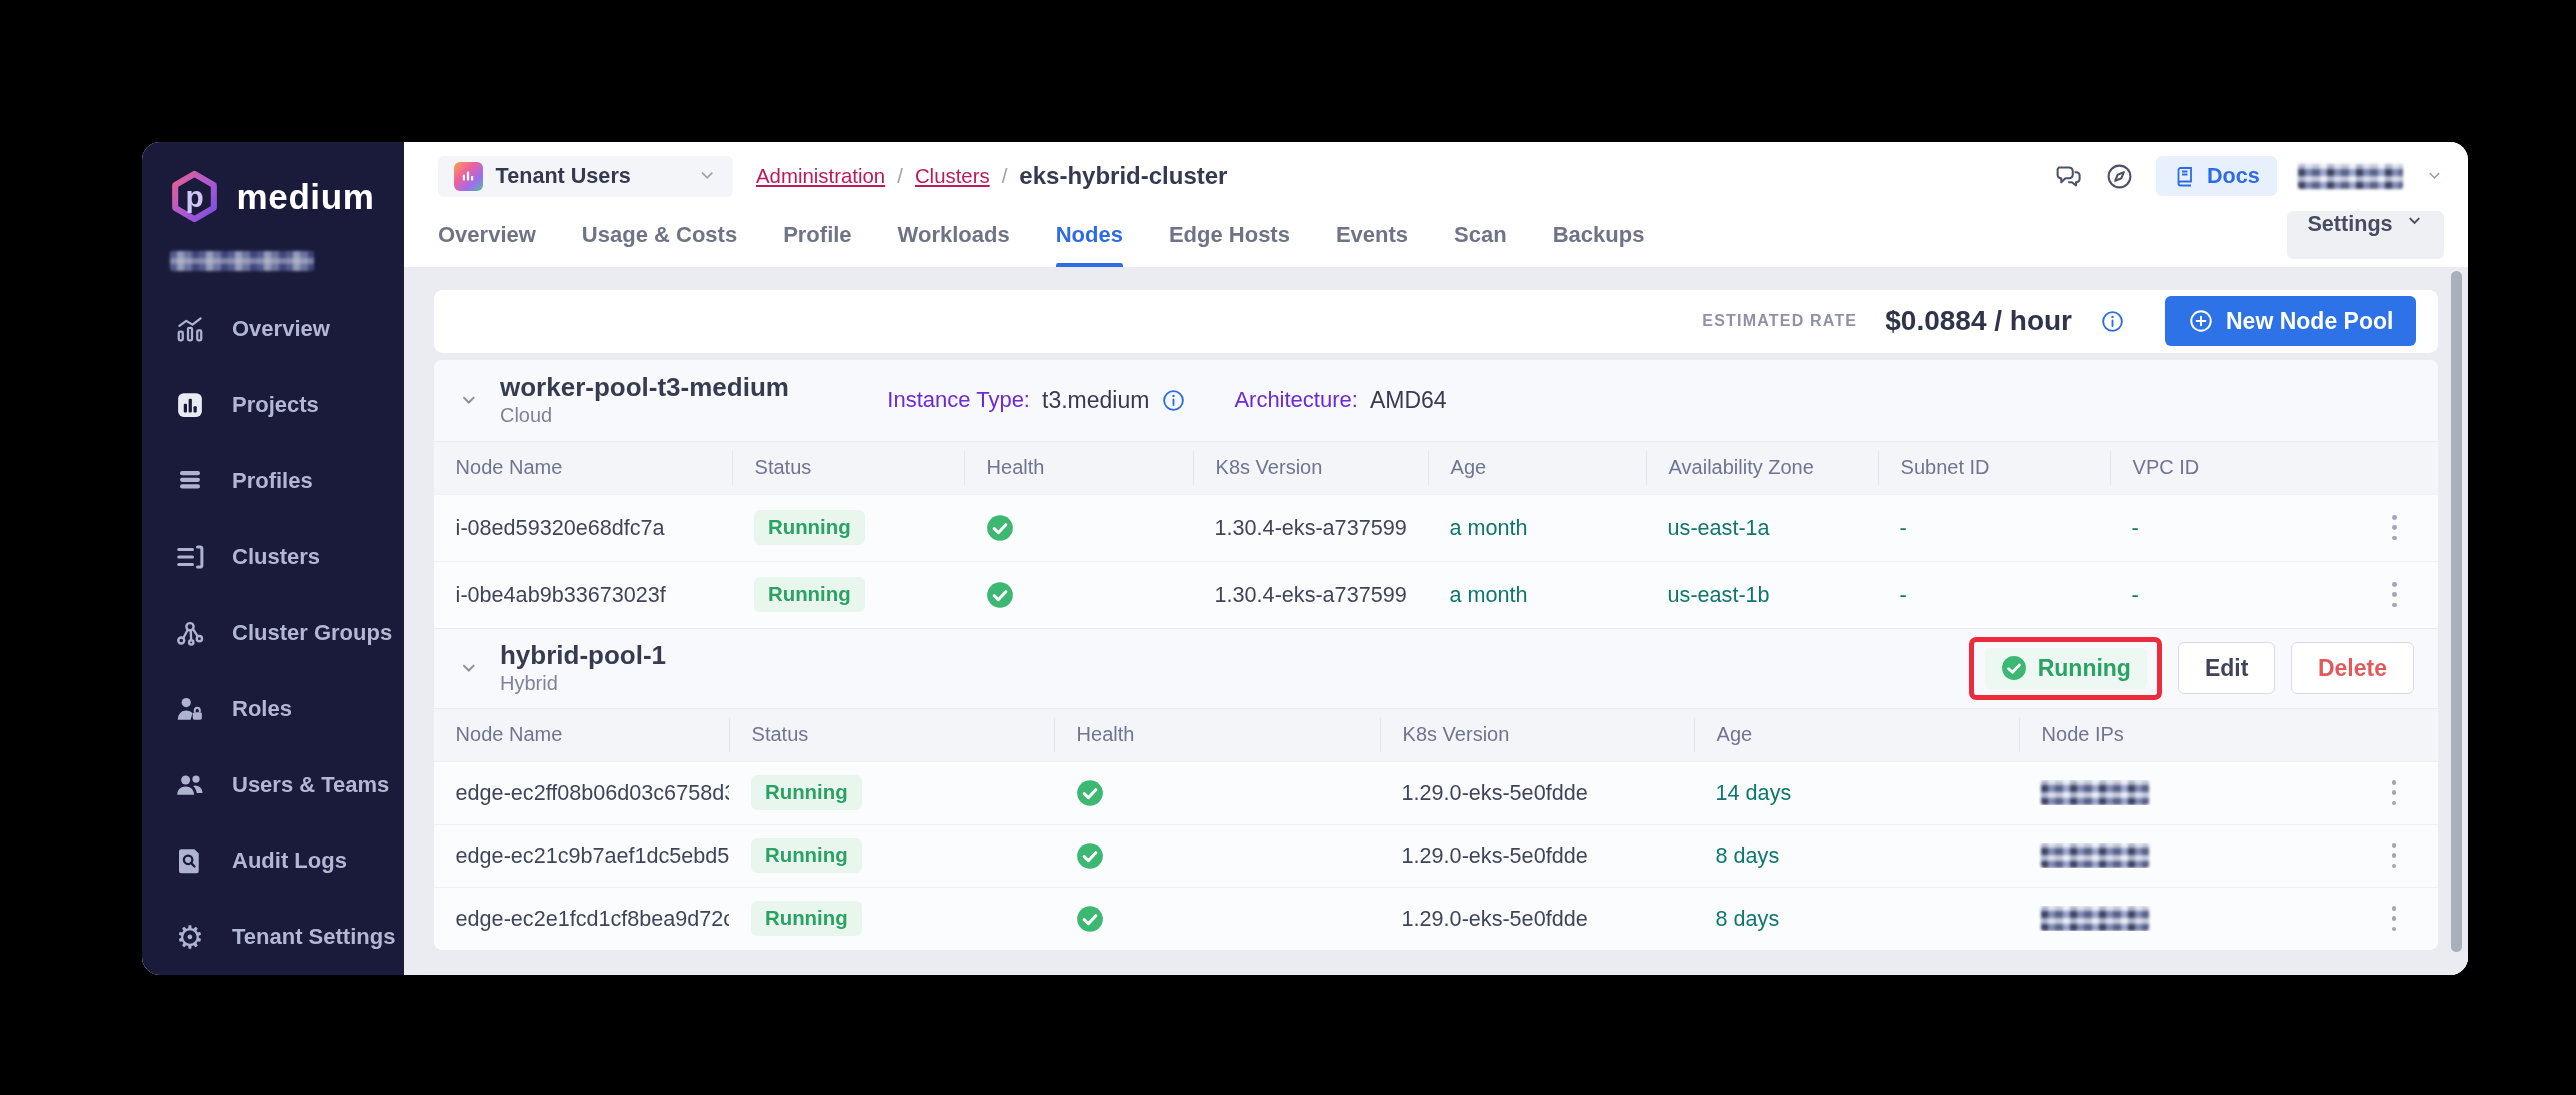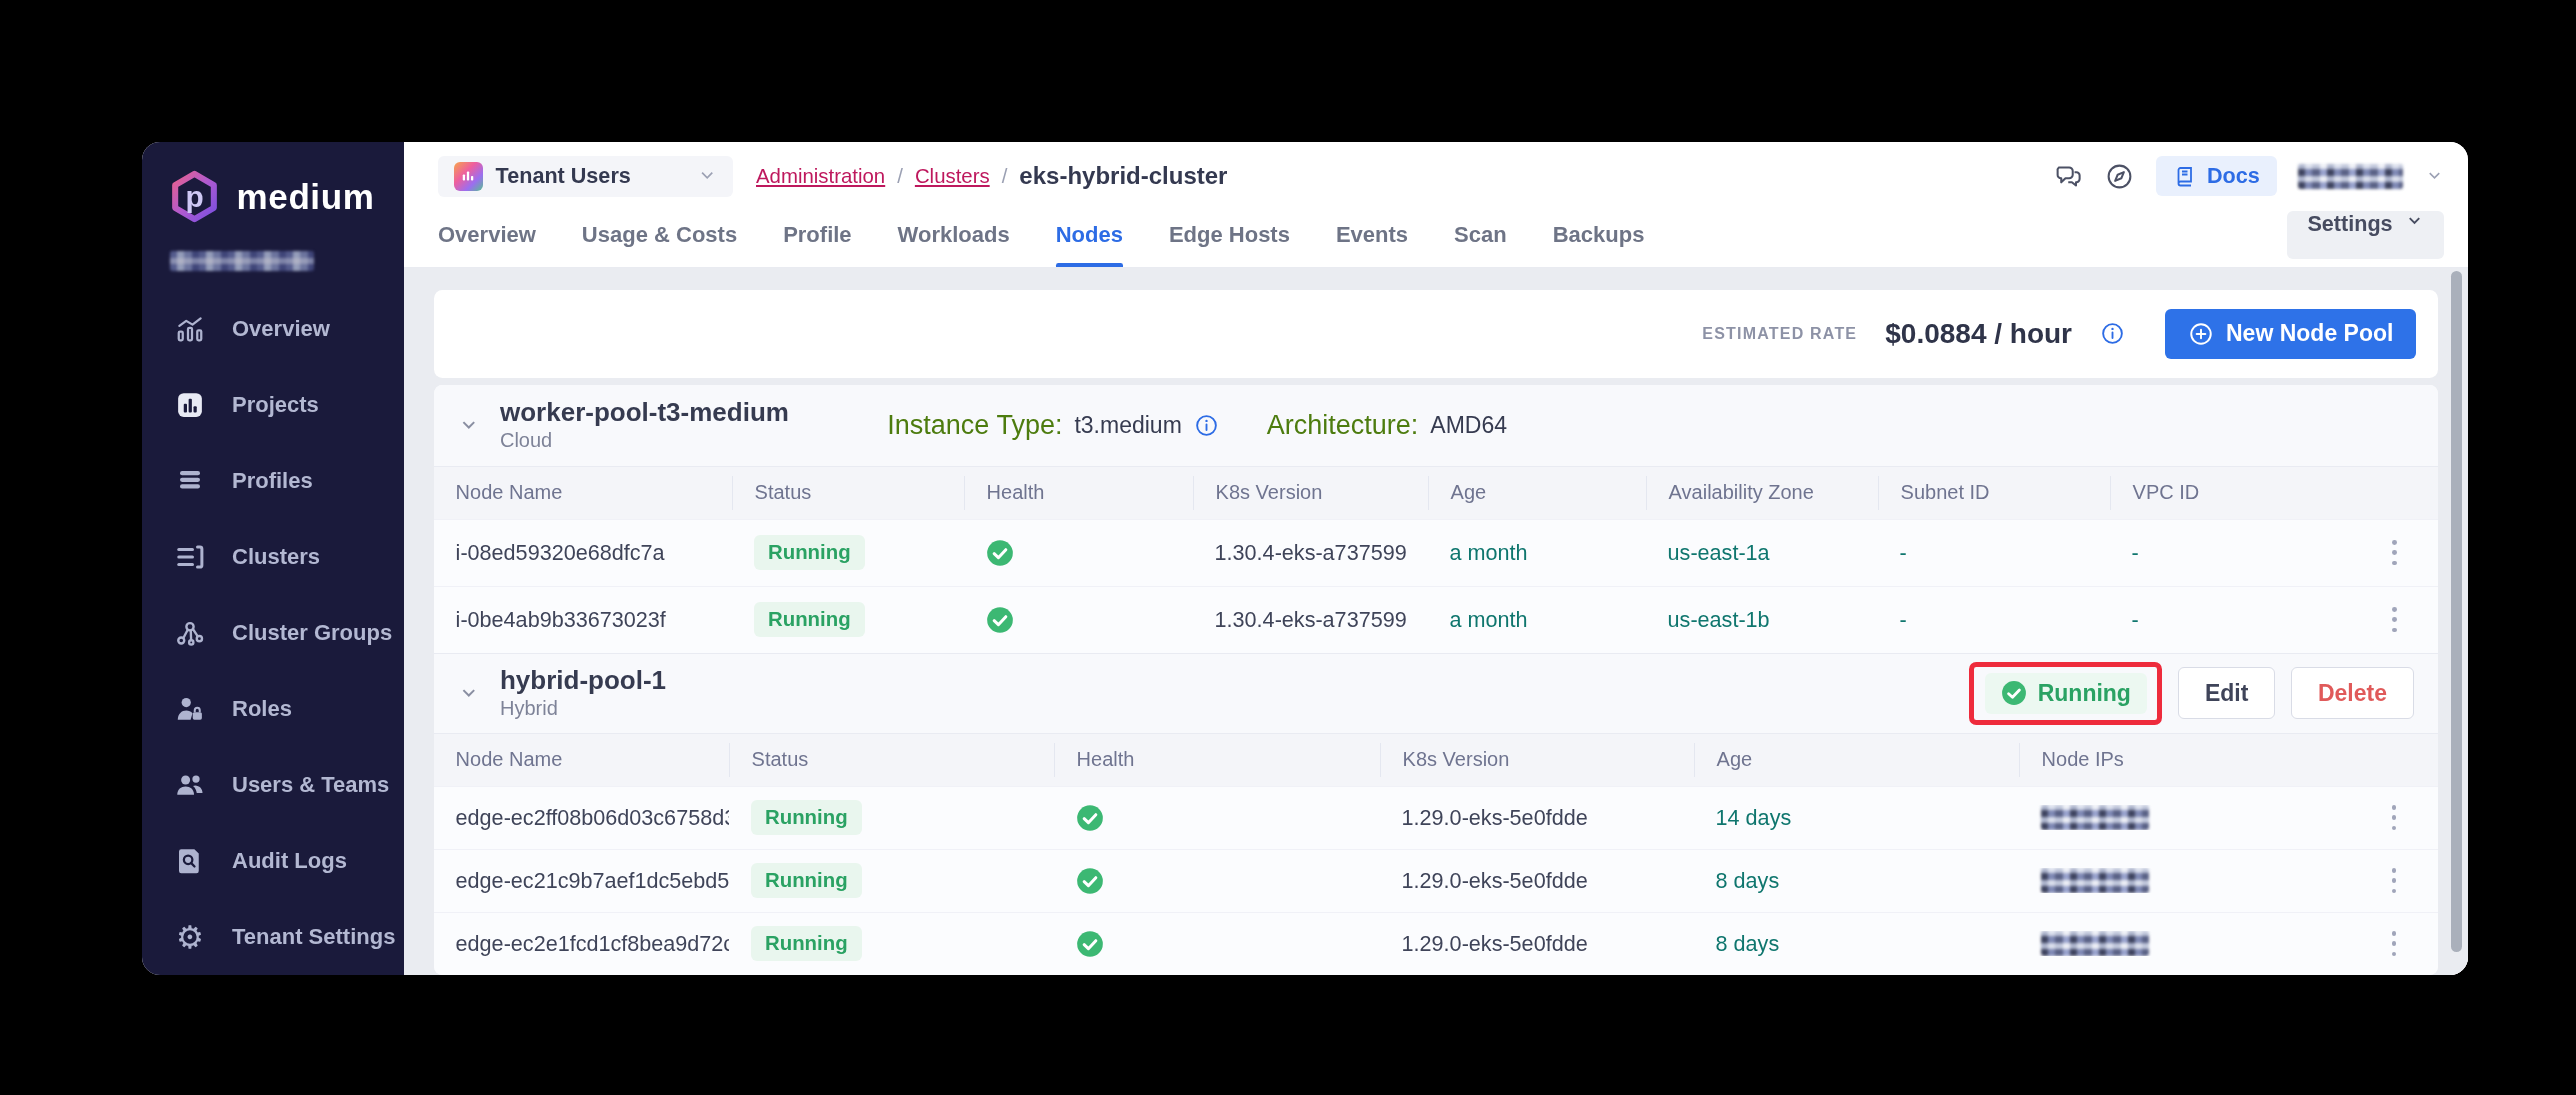--- a/index.html
+++ b/index.html
@@ -59,38 +59,38 @@
            border-bottom:1.2px solid #e9ebf1;}
   .tabs{display:flex;gap:46px;height:100%;align-items:center;}
   .tab{font-size:22px;color:#6e7486;font-weight:600;position:relative;height:100%;display:flex;align-items:center;cursor:pointer;}
   .tab.active{color:#2d6ce5;font-weight:700;}
   .tab.active::after{content:"";position:absolute;left:0;right:0;bottom:0;height:4.2px;background:#2d6ce5;border-radius:2.4px 2.4px 0 0;}
   .settings-btn{margin-left:auto;background:#eef0f4;height:48px;border-radius:6px;padding:0 20.4px;
                 display:flex;gap:12px;font-size:21.6px;font-weight:600;color:#474c60;cursor:pointer;}
 
   .body{flex:1;background:#eaecf1;padding:21.6px 30px 0;overflow:hidden;}
 
-  .toolbar-card{background:#fff;border-radius:8.4px;height:88px;display:flex;align-items:center;
+  .toolbar-card{background:#fff;border-radius:8.4px;height:63px;display:flex;align-items:center;
                 justify-content:flex-end;padding:0 21.6px;gap:28px;}
   .rate-label{font-size:16px;letter-spacing:1.2px;color:#8d92a6;font-weight:700;}
   .rate-value{font-size:28px;color:#2f3449;font-weight:700;}
   .info-icon{width:25px;height:25px;color:#2d6ce5;display:flex;cursor:pointer;}
   .info-icon svg{width:25px;height:25px;}
   .primary-btn{background:#2e72e8;color:#fff;height:50px;border-radius:6px;padding:0 23px;border:none;
                display:flex;align-items:center;gap:12px;font-size:23px;font-weight:600;margin-left:12px;cursor:pointer;}
 
   .table-card{background:#fbfcfe;border-radius:8.4px;margin-top:7.2px;overflow:hidden;}
   .pool-header{background:#f8f9fc;display:flex;align-items:center;padding:0 24px;height:81px;gap:20.4px;}
   .pool-header.second{height:80px;border-top:1.2px solid #e9ebf2;}
   .pool-chevron{color:#8a8fa2;cursor:pointer;display:flex;}
   .pool-titleblock{display:flex;flex-direction:column;gap:2.4px;}
   .pool-title{font-size:26px;font-weight:700;color:#363b50;line-height:1.1;}
   .pool-kind{font-size:20px;color:#7e8398;}
   .pool-meta{display:flex;align-items:center;gap:12px;margin-left:78px;}
-  .meta-label{font-size:27px;color:#4d7c0f;}
+  .meta-label{font-size:22px;color:#6d28d9;}
   .meta-value{font-size:23px;color:#363b50;}
   .meta-gap{width:24px;}
   .pool-actions{margin-left:auto;display:flex;align-items:center;gap:15.6px;}
   .annotation{border:5.4px solid #ee2b3c;border-radius:7.2px;padding:6px 10.8px;display:flex;align-items:center;}
   .pill-lg{background:#ecf8f1;border-radius:6px;padding:7.2px 15.6px;display:flex;gap:10.8px;align-items:center;
            color:#2aa263;font-size:23px;font-weight:600;}
   .btn-outline{height:52px;padding:0 26px;background:#fff;border:1.2px solid #d9dce6;border-radius:6px;
                font-size:23px;display:flex;align-items:center;color:#3f4459;cursor:pointer;font-weight:600;}
   .btn-outline.delete{color:#e05a5a;}
 

